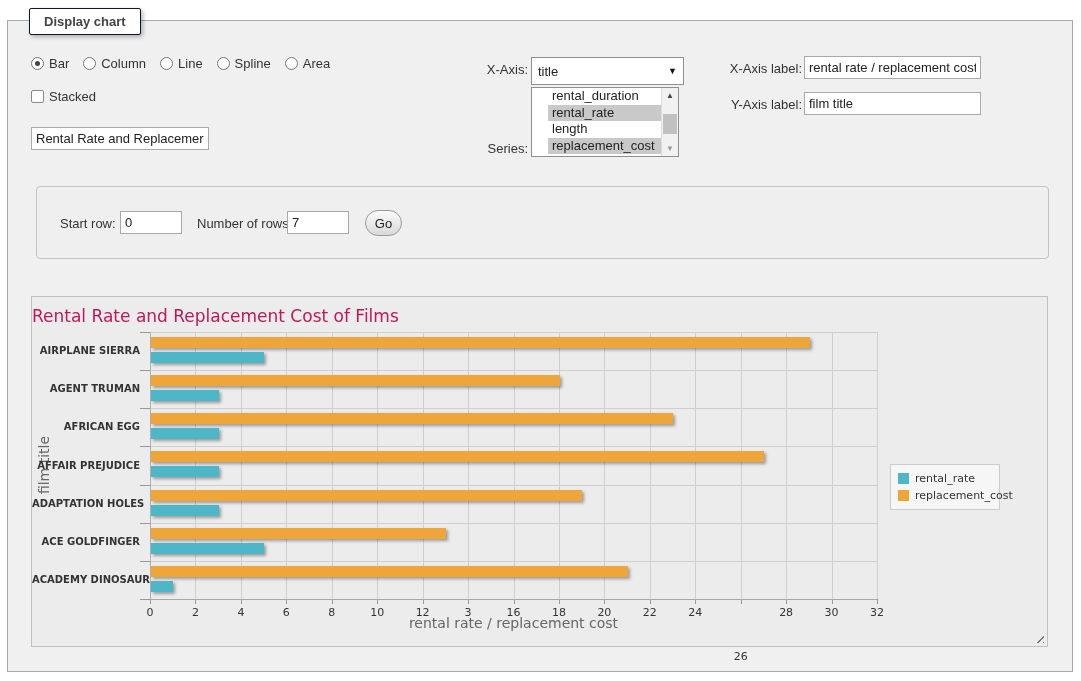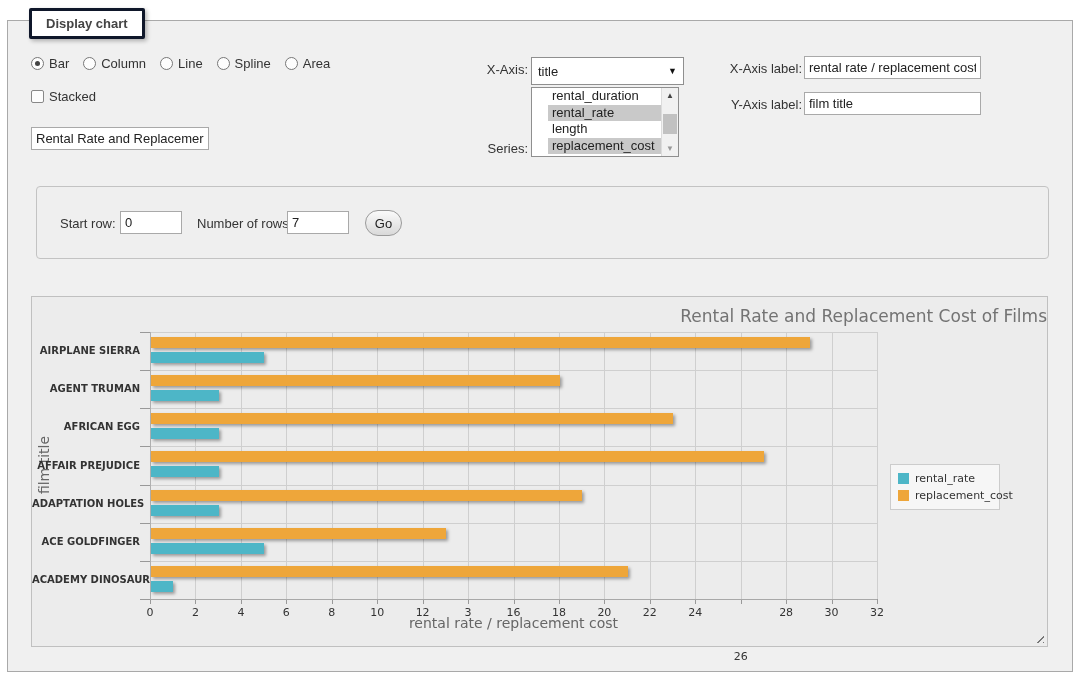--- a/index.html
+++ b/index.html
@@ -9,21 +9,21 @@
     font-family:"Liberation Sans", sans-serif; font-size:13px; color:#333;
     background:#fff;
   }
   
   .fieldset {
     position:absolute; left:7px; top:20px; width:1066px; height:652px;
     background:#f0f0f0; border:1px solid #a9a9a9;
   }
   .fieldset-legend {
     position:absolute; left:21px; top:-13px; padding:5px 14px;
-    background:#fff; border:3px solid #0f172a; border-radius:2px;
+    background:#fff; border:1px solid #0f172a; border-radius:2px;
     font-weight:bold; font-size:13px; color:#444;
     box-shadow:2px 2px 4px rgba(0,0,0,0.28);
   }
   
   .radio-row { position:absolute; left:23px; top:35px; display:flex; align-items:center; gap:14px; }
   .radio-item, .check-item { display:flex; align-items:center; gap:5px; cursor:default; }
   .radio-circle {
     width:13px; height:13px; border:1px solid #777; border-radius:50%;
     background:#fdfdfd; position:relative; flex:none;
   }
@@ -75,22 +75,22 @@
     background:linear-gradient(#fafafa,#d9d9d9); display:flex; align-items:center; justify-content:center;
     cursor:default;
   }
   
   .chart-box {
     position:absolute; left:23px; top:275px; width:1017px; height:351px;
     background:#ececec; border:1px solid #c0c0c0;
     font-family:"DejaVu Sans", sans-serif;
   }
   .chart-title {
-    position:absolute; left:0; top:9px; width:100%; text-align:right;
-    font-size:17px; color:#737373;
+    position:absolute; left:0; top:9px; width:100%; text-align:left;
+    font-size:17px; color:#be185d;
   }
   .grid-v { position:absolute; width:1px; background:#cfcfcf; }
   .grid-h { position:absolute; height:1px; background:#cfcfcf; }
   .axis-line-y { position:absolute; width:1px; background:#b0b0b0; }
   .axis-line-x { position:absolute; height:1px; background:#a8a8a8; }
   .tick-x { position:absolute; width:1px; height:5px; background:#999; }
   .tick-y { position:absolute; height:1px; width:10px; background:#999; }
   .bar { position:absolute; height:11px; box-shadow:2px 2px 3px rgba(0,0,0,0.35); }
   .cat-label {
     position:absolute; left:0; width:118px; padding-right:10px; text-align:right;

